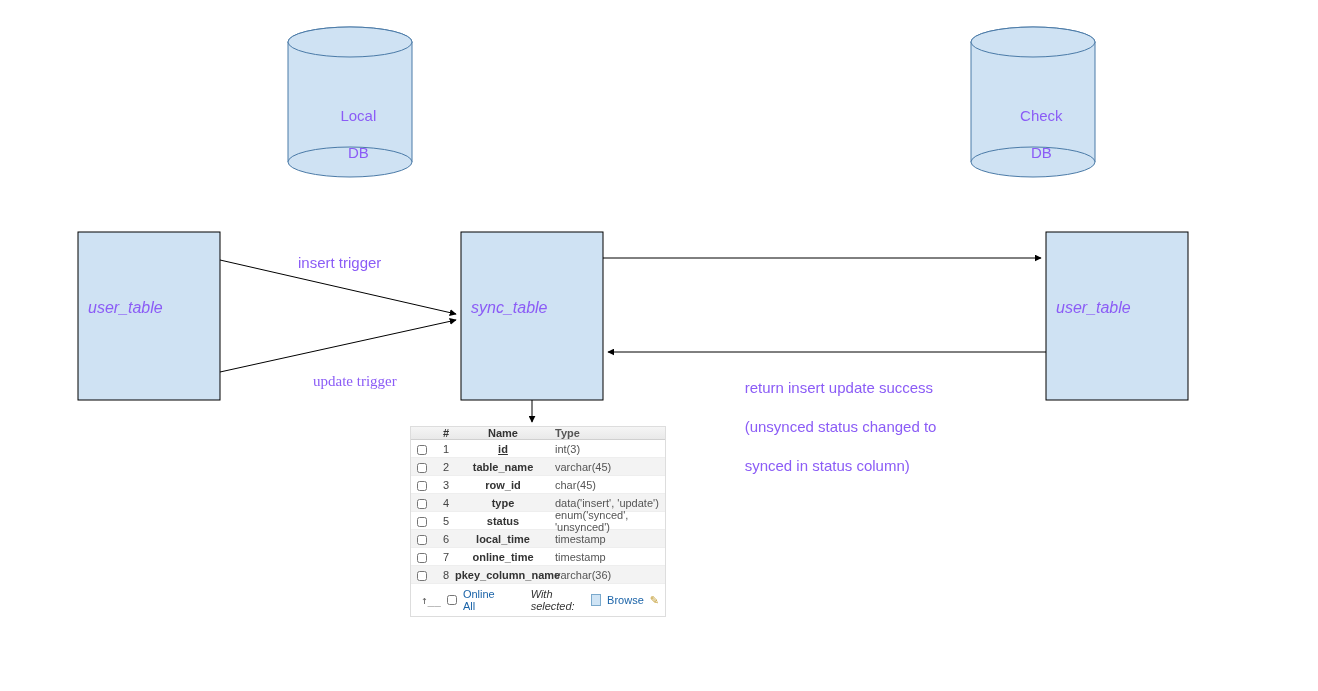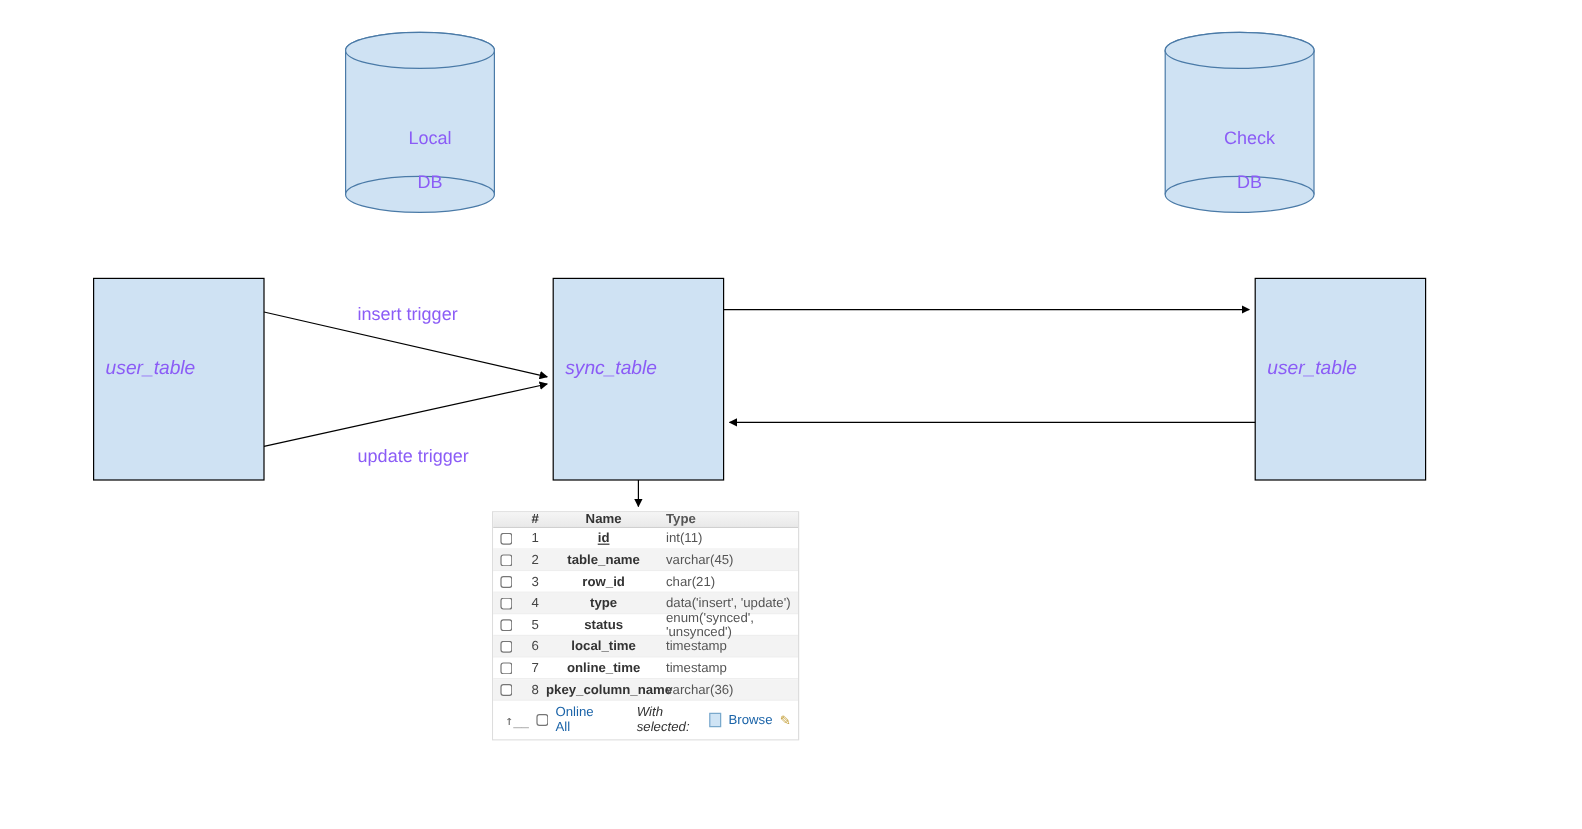--- a/index.html
+++ b/index.html
@@ -146,47 +146,52 @@
   <div class="cyl-label" style="left:983px; top:88px; width:100px;">
     <span>Check</span><br>
     <span>DB</span>
   </div>
 
   <div class="box-label" style="left:88px; top:298px;">user_table</div>
   <div class="box-label" style="left:471px; top:298px;">sync_table</div>
   <div class="box-label" style="left:1056px; top:298px;">user_table</div>
 
   <div class="edge-label" style="left:298px; top:254px;text-align:right;">insert trigger</div>
-  <div class="edge-label" style="left:298px; top:372px;">update trigger</div>
+  <div class="edge-label" style="left:313px; top:372px;font-family:Liberation Serif, serif;">update trigger</div>
+  <div class="edge-label" style="left:728px; top:358px; line-height:1.3;">
+    <span>return insert update success</span><br>
+    <span>(unsynced status changed to</span><br>
+    <span>synced in status column)</span>
+  </div>
 
   <div class="schema">
     <div class="hdr">
       <div class="c-chk"></div>
       <div class="c-num">#</div>
       <div class="c-name">Name</div>
       <div class="c-type">Type</div>
     </div>
     <div id="schema-rows">
         <div class="row odd">
           <div class="c-chk"><input type="checkbox" style=""></div>
           <div class="c-num">1</div>
           <div class="c-name id-underline">id</div>
-          <div class="c-type">int(11)</div>
+          <div class="c-type">int(3)</div>
         </div>
         <div class="row even">
           <div class="c-chk"><input type="checkbox" style=""></div>
           <div class="c-num">2</div>
           <div class="c-name">table_name</div>
           <div class="c-type">varchar(45)</div>
         </div>
         <div class="row odd">
           <div class="c-chk"><input type="checkbox" style=""></div>
           <div class="c-num">3</div>
           <div class="c-name">row_id</div>
-          <div class="c-type">char(21)</div>
+          <div class="c-type">char(45)</div>
         </div>
         <div class="row even">
           <div class="c-chk"><input type="checkbox" style=""></div>
           <div class="c-num">4</div>
           <div class="c-name">type</div>
           <div class="c-type">data('insert', 'update')</div>
         </div>
         <div class="row odd">
           <div class="c-chk"><input type="checkbox" style=""></div>
           <div class="c-num">5</div>

